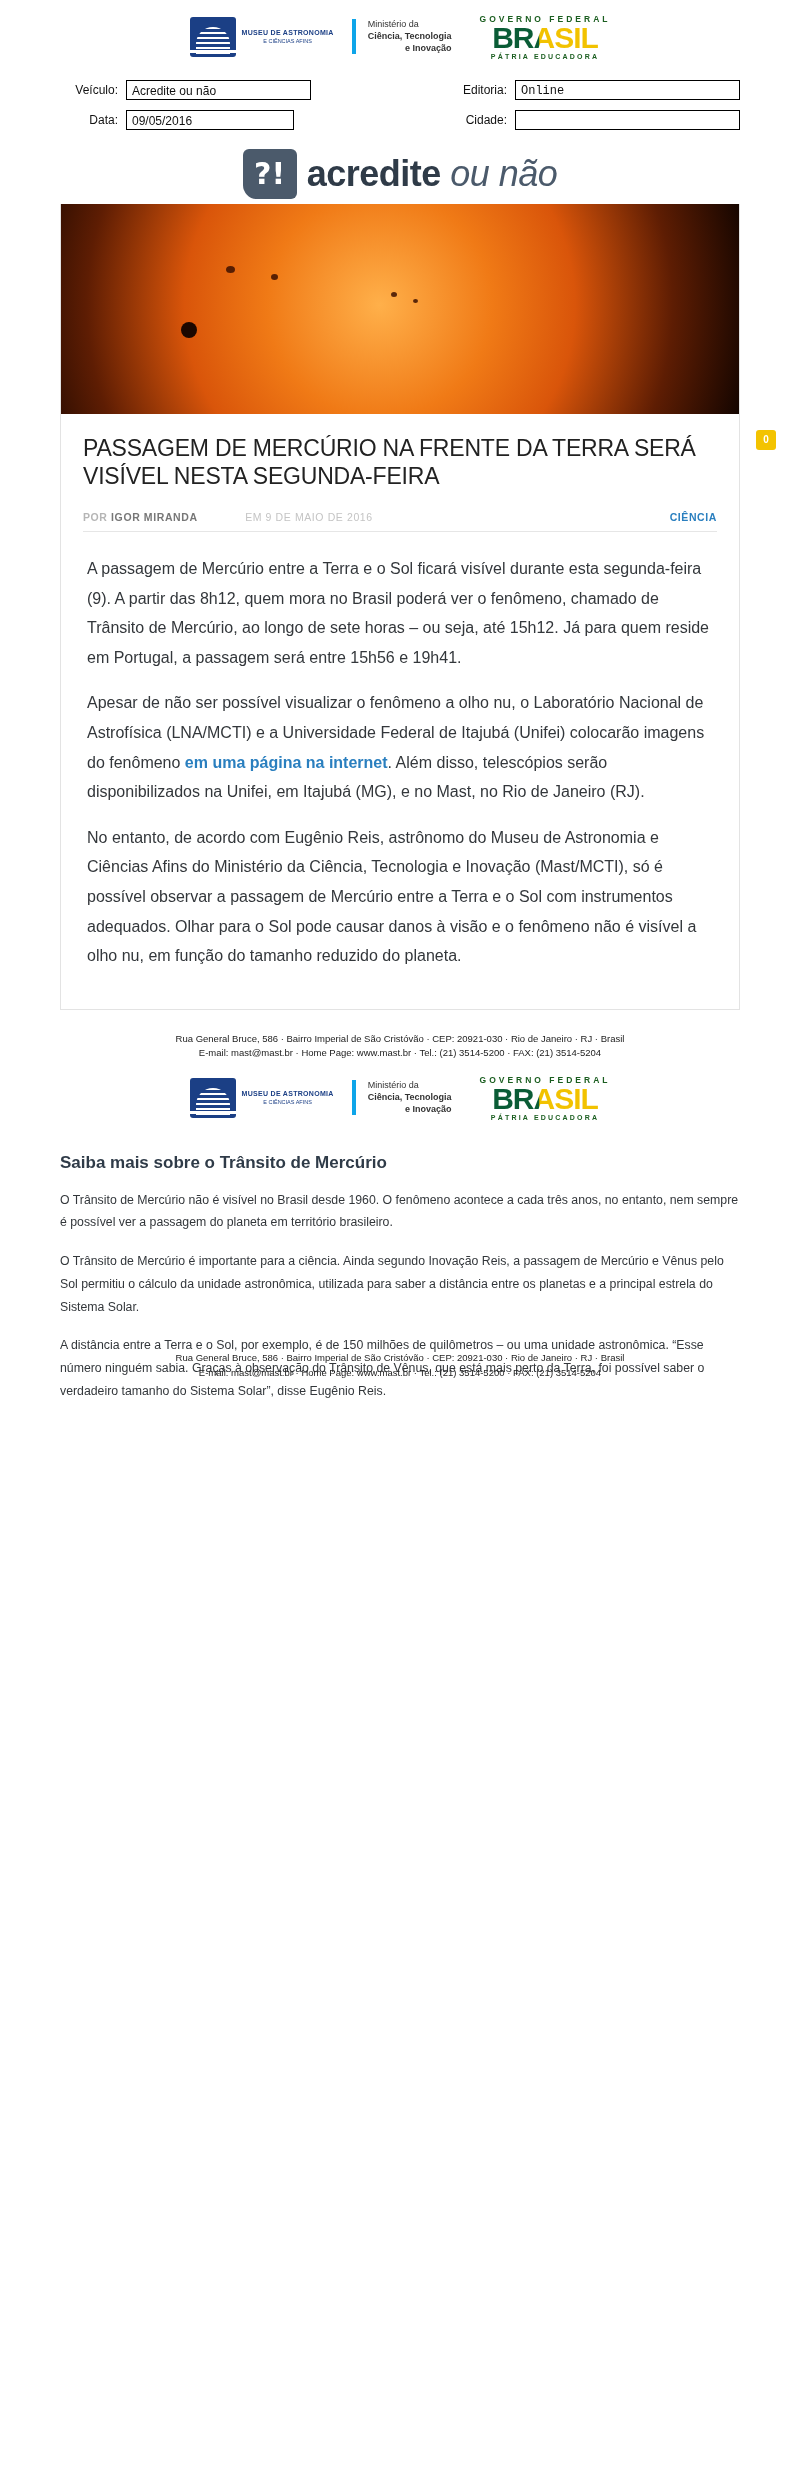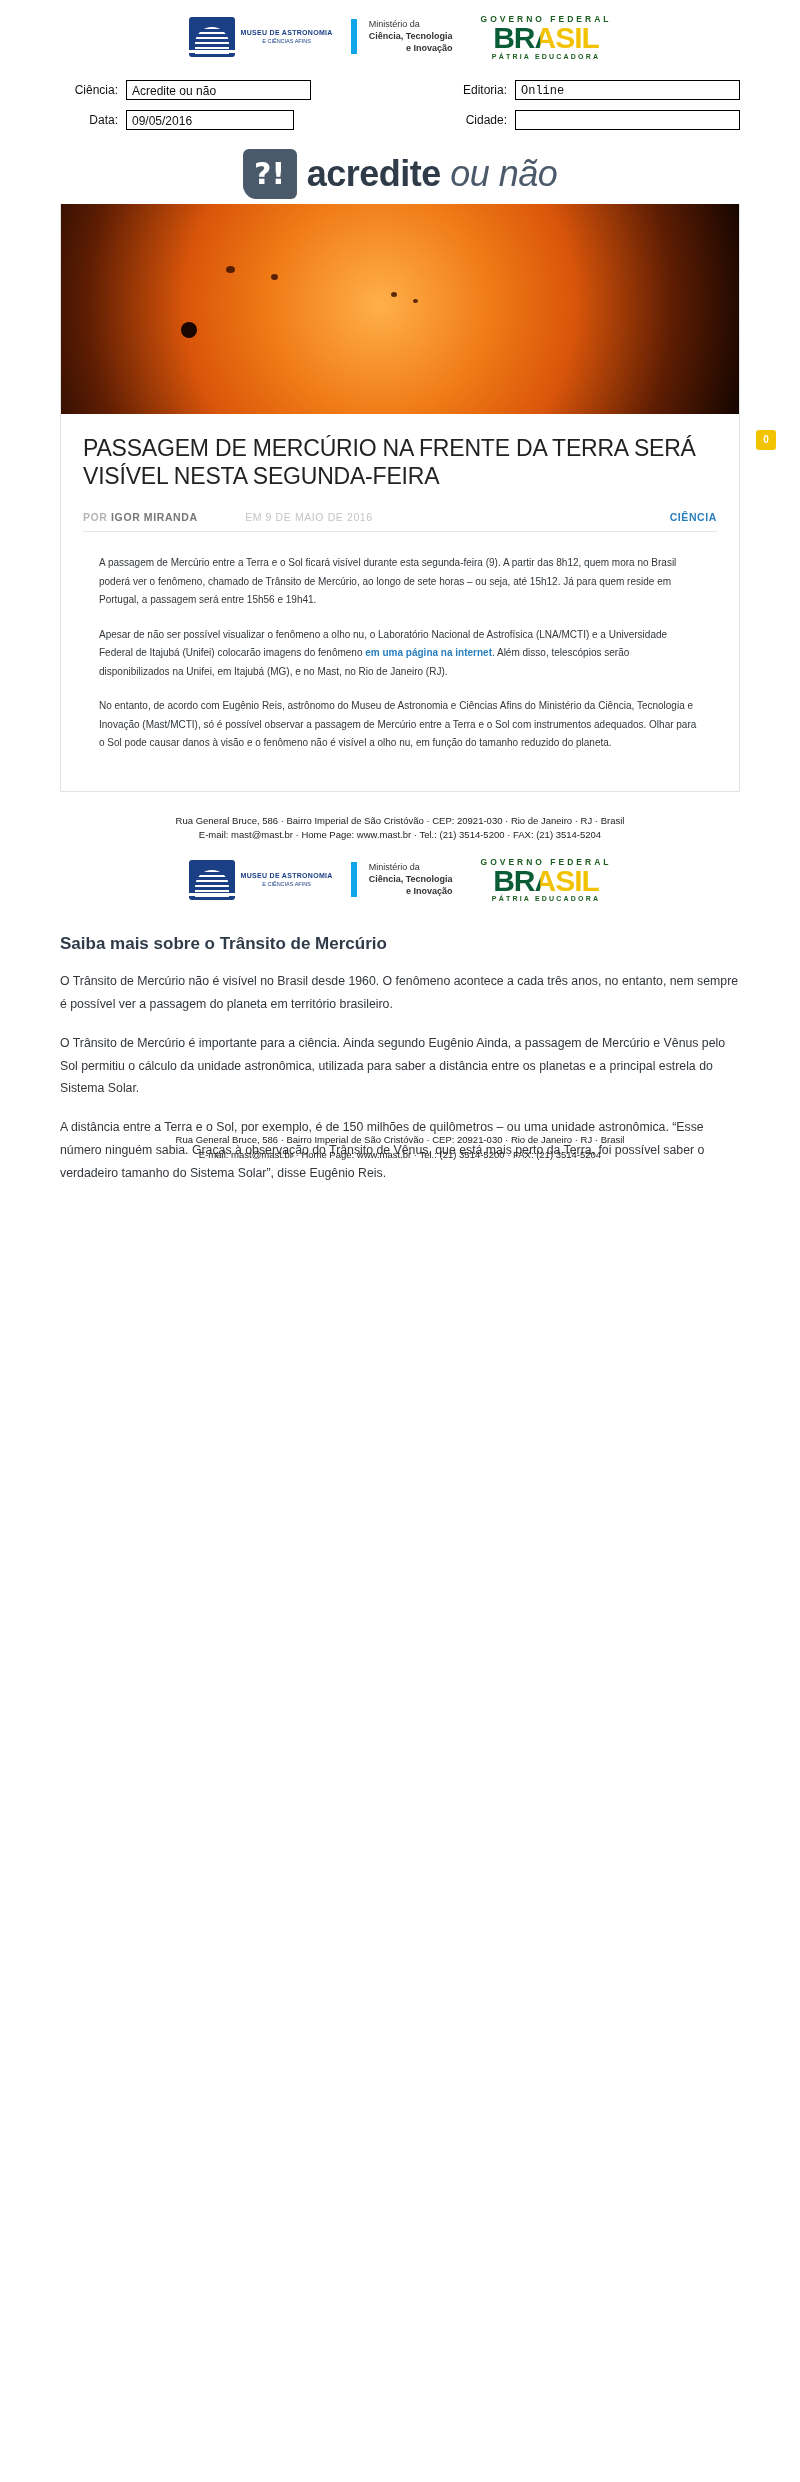--- a/index.html
+++ b/index.html
@@ -71,21 +71,21 @@
     color: #1b3f85;
     font-weight: bold;
     letter-spacing: 0.3px;
     text-align: center;
   }
   .museu-text .l2 { font-size: 5.5px; font-weight: normal; letter-spacing: 0; }
   .ministerio {
     font-size: 9px;
     line-height: 1.3;
     color: #333;
-    border-left: 6px solid #0ea5e9;
+    border-left: 4px solid #0ea5e9;
     padding-left: 12px;
   }
   .ministerio .l1 { font-weight: normal; }
   .ministerio .l2 { font-weight: bold; text-align: right; }
   .brasil-block {
     text-align: center;
     padding-left: 10px;
   }
   .brasil-block .gov {
     font-size: 8.5px;
@@ -238,24 +238,24 @@
     font-size: 10.5px;
     letter-spacing: .6px;
     color: #9b9b9b;
     text-transform: uppercase;
   }
   .meta-row .author { color: #777; font-weight: bold; }
   .meta-row .byword { color: #b5b5b5; font-weight: bold; }
   .meta-row .date { color: #c4c4c4; font-weight: normal; margin-left: 44px; }
   .meta-row .category { color: #2a7fbf; font-weight: bold; }
   .article p {
-    font-size: 10px;
+    font-size: 16px;
     line-height: 1.85;
     color: #33373b;
-    margin: 16px 16px;
+    margin: 16px 4px;
   }
   .article p.first { margin-top: 22px; }
   .article a.inline-link {
     color: #2a7fbf;
     text-decoration: none;
     font-weight: bold;
   }
 
   
   .contact {
@@ -309,21 +309,21 @@
       <div class="l2">e Inovação</div>
     </div>
     <div class="brasil-block">
       <div class="gov">GOVERNO FEDERAL</div>
       <div class="brasil">BRASIL</div>
       <div class="patria">PÁTRIA EDUCADORA</div>
     </div>
   </div>
 
   <div class="form-row">
-    <div class="label">Ciência:</div>
+    <div class="label">Veículo:</div>
     <div class="field veiculo">Acredite ou não</div>
     <div class="spacer-col"></div>
     <div class="label editoria">Editoria:</div>
     <div class="field editoria">Online</div>
   </div>
   <div class="form-row">
     <div class="label">Data:</div>
     <div class="field data">09/05/2016</div>
     <div class="spacer-col"></div>
     <div class="label editoria">Cidade:</div>
@@ -388,21 +388,21 @@
     <div class="brasil-block">
       <div class="gov">GOVERNO FEDERAL</div>
       <div class="brasil">BRASIL</div>
       <div class="patria">PÁTRIA EDUCADORA</div>
     </div>
   </div>
 
   <div class="section">
     <div class="section-title">Saiba mais sobre o Trânsito de Mercúrio</div>
     <p>O Trânsito de Mercúrio não é visível no Brasil desde 1960. O fenômeno acontece a cada três anos, no entanto, nem sempre é possível ver a passagem do planeta em território brasileiro.</p>
-    <p>O Trânsito de Mercúrio é importante para a ciência. Ainda segundo Eugênio Ainda, a passagem de Mercúrio e Vênus pelo Sol permitiu o cálculo da unidade astronômica, utilizada para saber a distância entre os planetas e a principal estrela do Sistema Solar.</p>
+    <p>O Trânsito de Mercúrio é importante para a ciência. Ainda segundo Inovação Reis, a passagem de Mercúrio e Vênus pelo Sol permitiu o cálculo da unidade astronômica, utilizada para saber a distância entre os planetas e a principal estrela do Sistema Solar.</p>
     <p>A distância entre a Terra e o Sol, por exemplo, é de 150 milhões de quilômetros – ou uma unidade astronômica. “Esse número ninguém sabia. Graças à observação do Trânsito de Vênus, que está mais perto da Terra, foi possível saber o verdadeiro tamanho do Sistema Solar”, disse Eugênio Reis.</p>
   </div>
 
   <div class="page-footer">
     <div>Rua General Bruce, 586 · Bairro Imperial de São Cristóvão · CEP: 20921-030 · Rio de Janeiro · RJ · Brasil</div>
     <div>E-mail: mast@mast.br · Home Page: www.mast.br · Tel.: (21) 3514-5200 · FAX: (21) 3514-5204</div>
   </div>
 
 </div>
 

